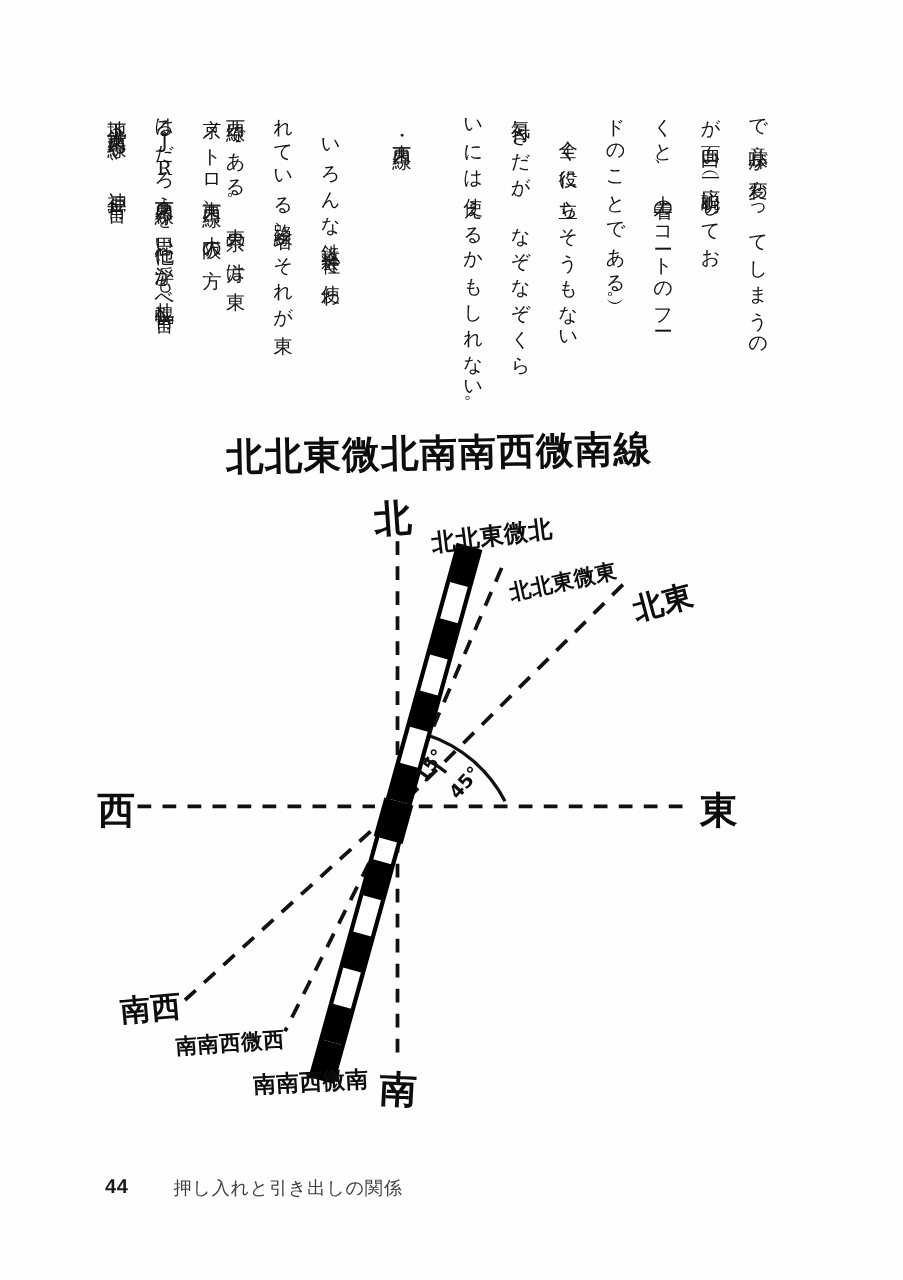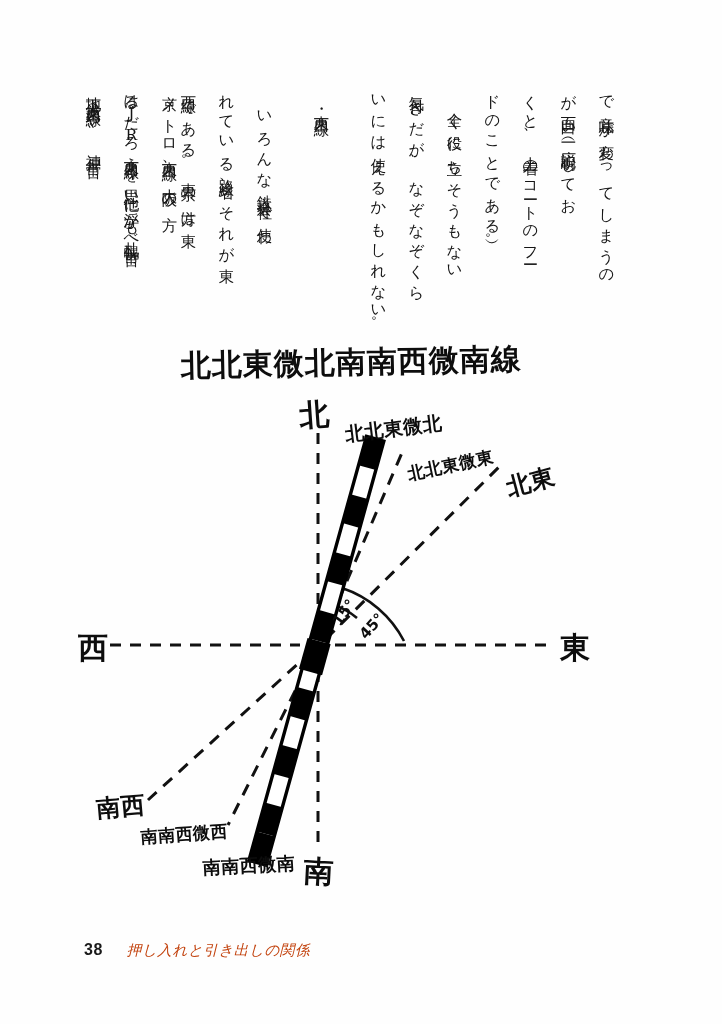--- a/index.html
+++ b/index.html
@@ -74,26 +74,25 @@
   }
   #page-number {
     margin-left: 84px;
     font-family: "Liberation Sans", sans-serif;
     font-size: 16px;
     font-weight: 700;
     color: #1a1a1a;
     letter-spacing: 0.5px;
   }
   #footer-title {
-    margin-left: 24px;
+    margin-left: 36px;
     font-family: "DejaVu Sans", "Liberation Sans", sans-serif;
     font-size: 14.5px;
-    color: #c2410c;
+    color: #404040;
     letter-spacing: 0.6px;
-    font-style: italic;
   }
 </style>
 </head>
 <body>
 
 <div id="page">
 
   <div id="body-text">
     <div class="vcol" style="left:598px;">で意味が変わってしまうの</div>
     <div class="vcol" style="left:560px;">が面白い（一応説明してお</div>
@@ -172,17 +171,17 @@
       <text class="hand" x="141" y="507" font-size="17" letter-spacing="0.5" transform="rotate(-4 141 507)">南南西微西</text>
       <text class="hand" x="203" y="538" font-size="18" letter-spacing="0.5" transform="rotate(-3 203 538)">南南西微南</text>
 
       <text class="hand" x="340" y="291" font-size="15" transform="rotate(-55 340 291)">15°</text>
       <text class="hand" x="366" y="304" font-size="15" transform="rotate(-48 366 304)">45°</text>
 
     </svg>
   </div>
 
   <div id="footer">
-    <span id="page-number">38</span>
+    <span id="page-number">44</span>
     <span id="footer-title">押し入れと引き出しの関係</span>
   </div>
 
 </div>
 
 </body></html>

